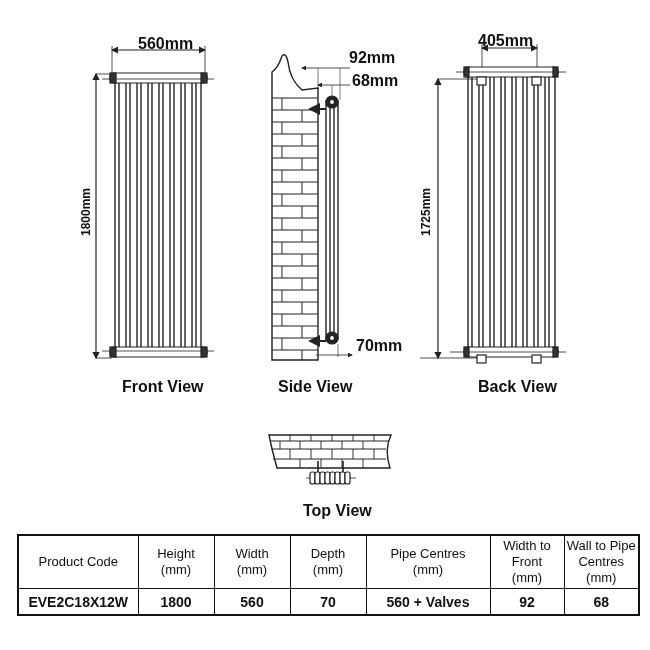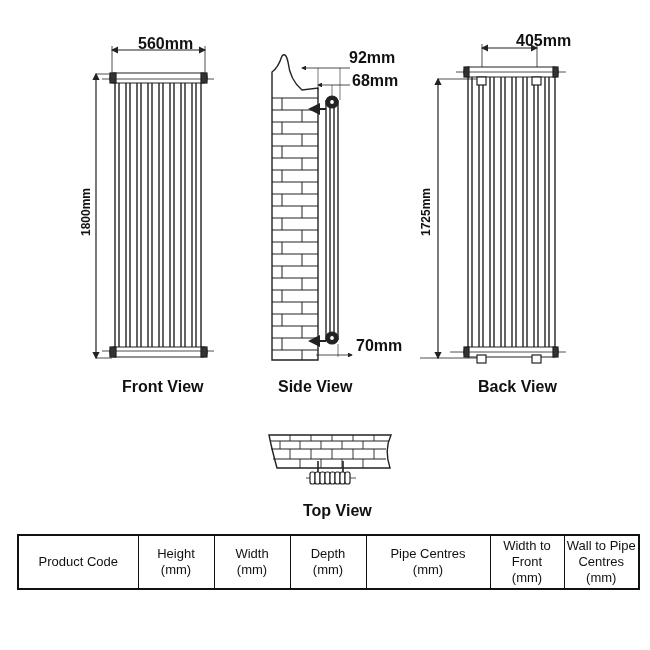--- a/index.html
+++ b/index.html
@@ -228,21 +228,21 @@
 
 <span class="lbl" style="left:138px; top:35px;">560mm</span>
 <span class="vlbl" style="left:62px; top:205px;">1800mm</span>
 <span class="lbl" style="left:122px; top:378px;">Front View</span>
 
 <span class="lbl" style="left:349px; top:49px;">92mm</span>
 <span class="lbl" style="left:352px; top:72px;">68mm</span>
 <span class="lbl" style="left:356px; top:337px;">70mm</span>
 <span class="lbl" style="left:278px; top:378px;">Side View</span>
 
-<span class="lbl" style="left:516px; top:32px;">405mm</span>
+<span class="lbl" style="left:478px; top:32px;">405mm</span>
 <span class="vlbl" style="left:402px; top:205px;">1725mm</span>
 <span class="lbl" style="left:478px; top:378px;text-align:right;">Back View</span>
 
 <span class="lbl" style="left:303px; top:496px;margin-top:6px;">Top View</span>
 
 <table class="spec">
   <colgroup>
     <col style="width:120px">
       <col style="width:76px">
       <col style="width:76px">
@@ -276,14 +276,23 @@
           <span class="hl">Width to</span>
           <span class="hl">Front</span>
           <span class="hl">(mm)</span>
         </td>
     <td>
           <span class="hl">Wall to Pipe</span>
           <span class="hl">Centres</span>
           <span class="hl">(mm)</span>
         </td>
   </tr>
+  <tr class="row">
+    <td>EVE2C18X12W</td>
+    <td>1800</td>
+    <td>560</td>
+    <td>70</td>
+    <td>560 + Valves</td>
+    <td>92</td>
+    <td>68</td>
+  </tr>
 </tbody>
   </table>
 
 </body></html>

